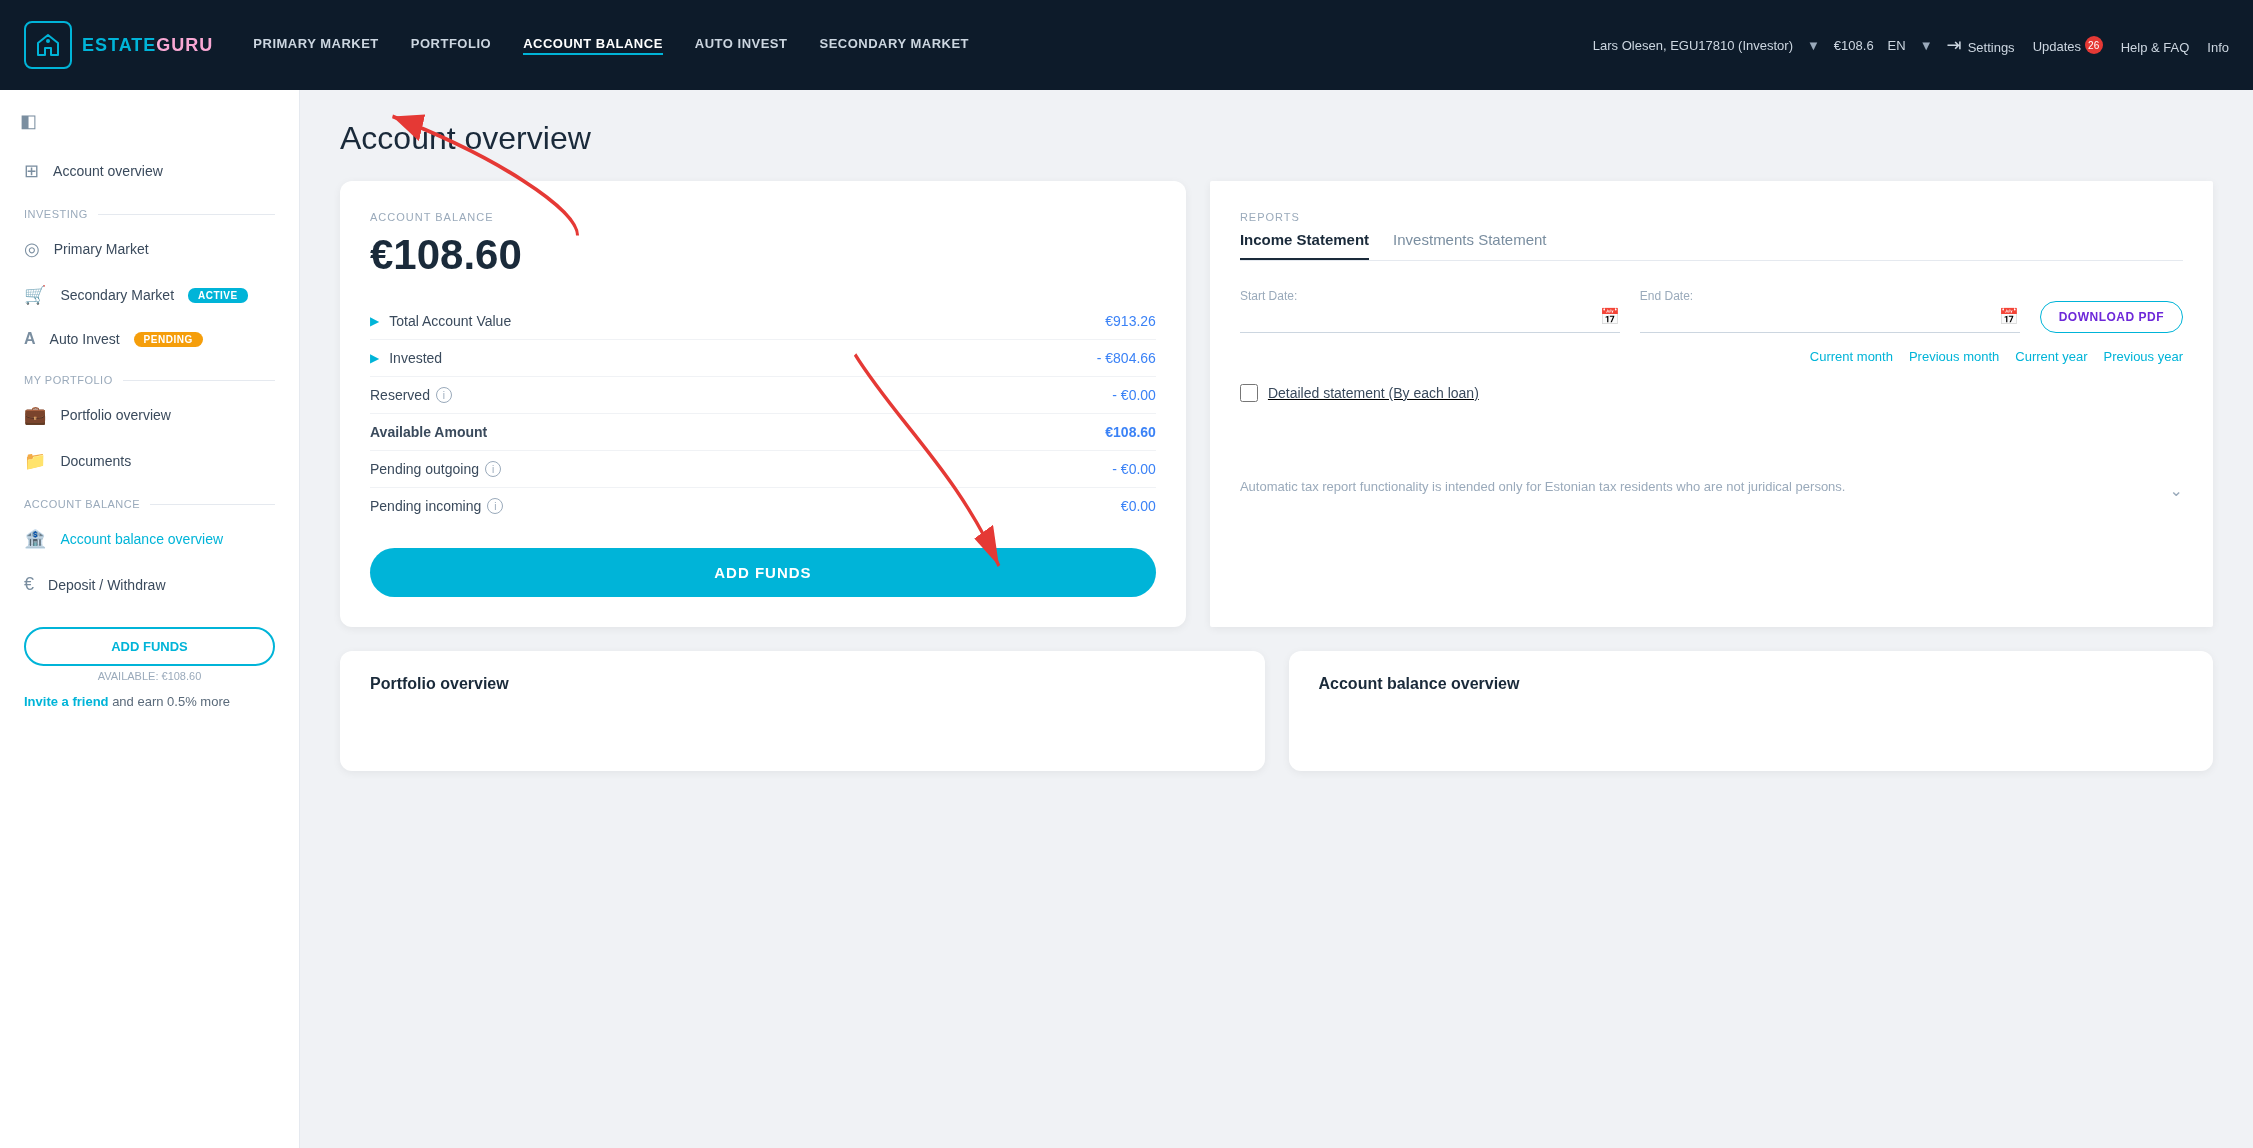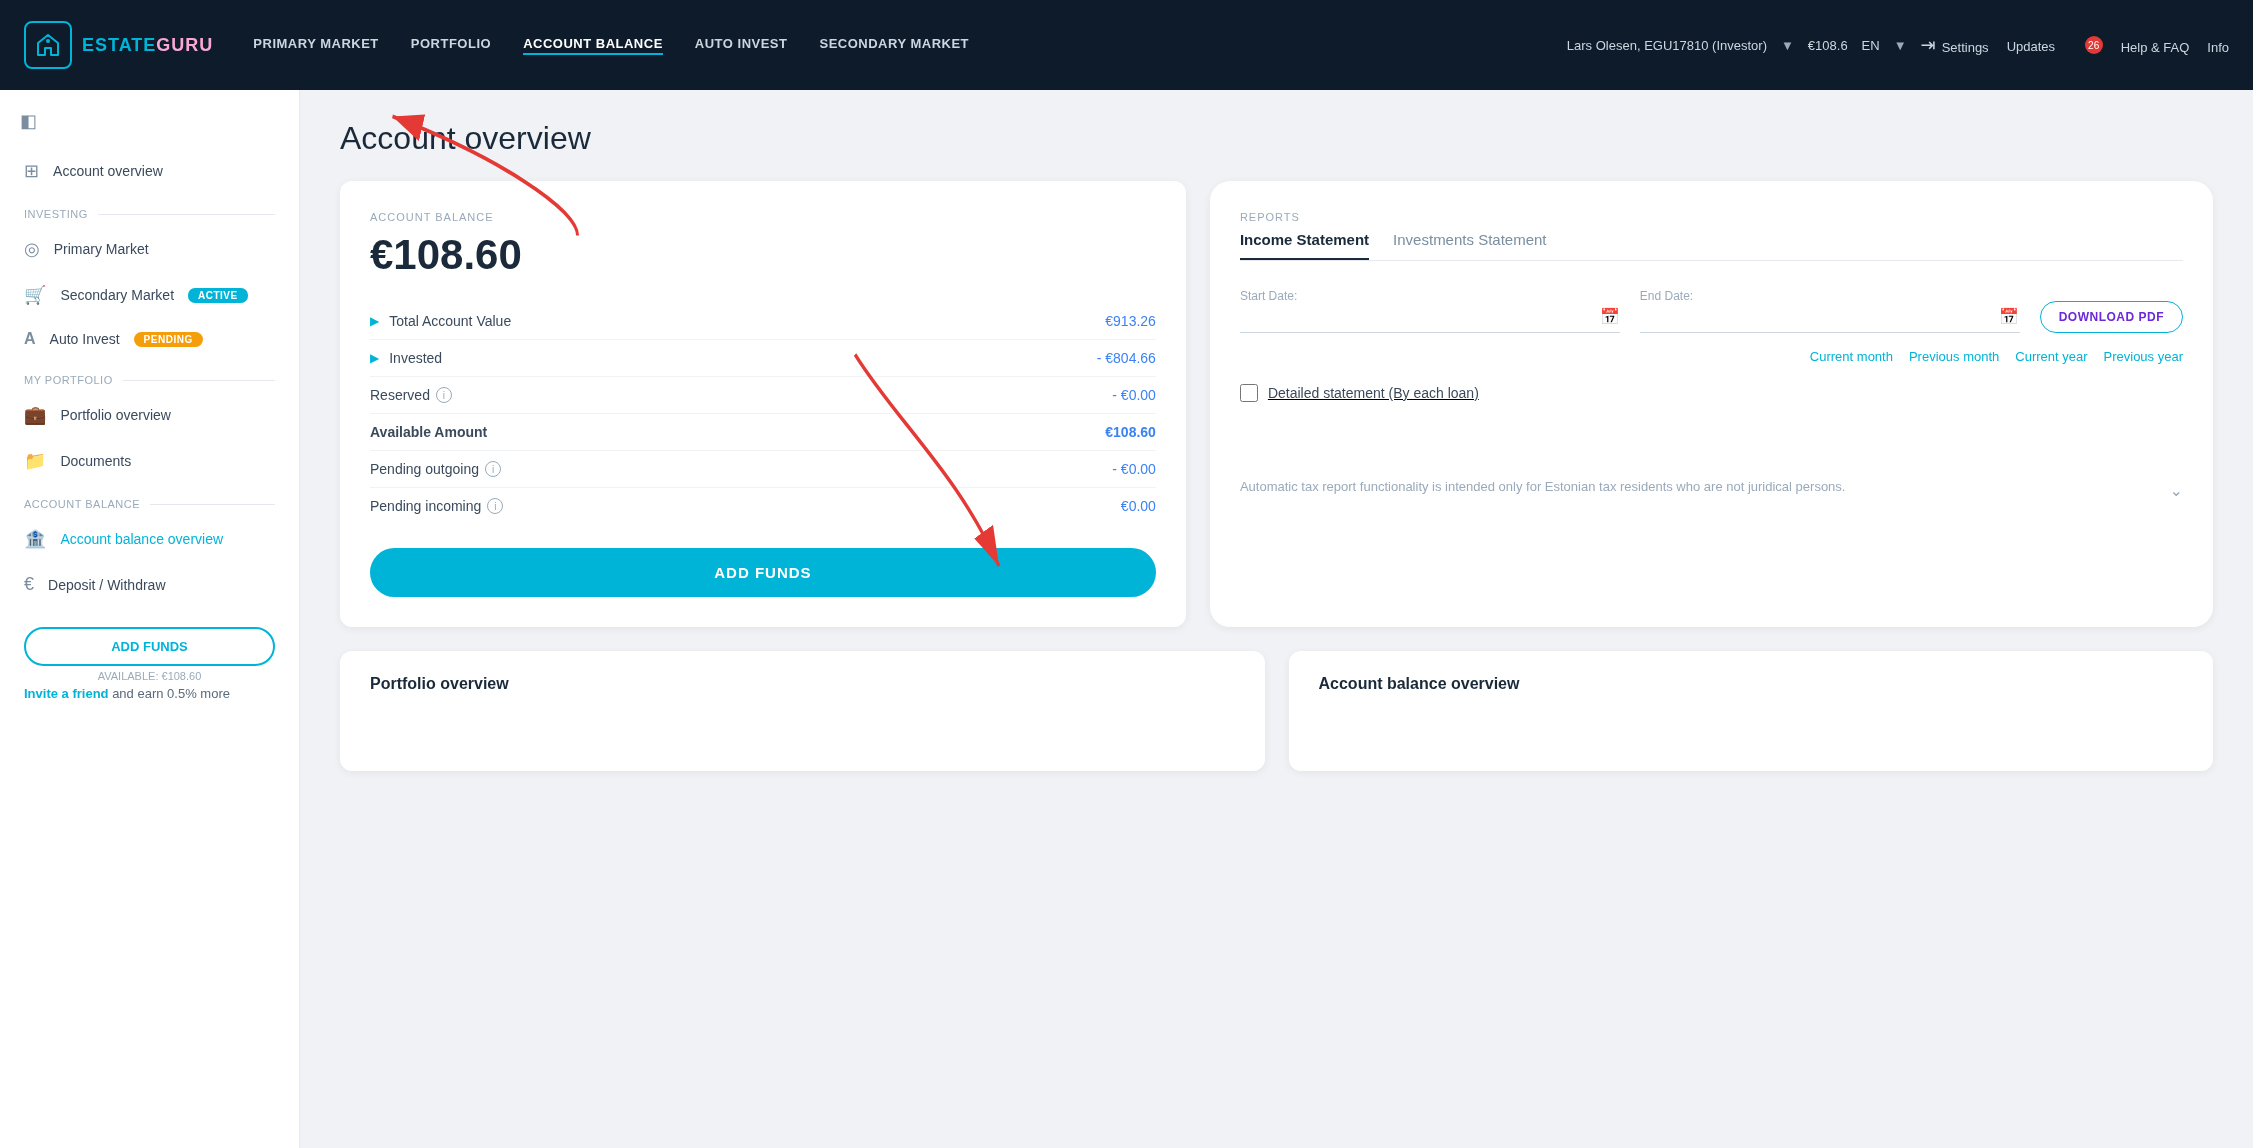--- a/index.html
+++ b/index.html
@@ -76,21 +76,20 @@
       color: white;
       border-radius: 50%;
       width: 18px;
       height: 18px;
       font-size: 10px;
       display: inline-flex;
       align-items: center;
       justify-content: center;
       position: relative;
       top: -2px;
-      margin-left: 26px;
     }
     .exit-icon { font-size: 18px; cursor: pointer; }
 
     
     .layout {
       display: flex;
       min-height: calc(100vh - 90px);
     }
 
     
@@ -156,21 +155,21 @@
       font-weight: 700;
       font-size: 13px;
       cursor: pointer;
       text-align: center;
       display: block;
     }
     .available-label {
       text-align: center;
       font-size: 11px;
       color: #9aaabb;
-      margin-bottom: 4px;
+      margin-bottom: 12px;
     }
     .invite-text {
       padding: 0 24px;
       font-size: 13px;
       color: #5a6a7a;
     }
     .invite-text a { color: #00b4d8; text-decoration: none; font-weight: 600; }
 
     
     .main-content {
@@ -253,21 +252,21 @@
       font-weight: 700;
       letter-spacing: 1px;
       cursor: pointer;
       margin-top: 24px;
       text-transform: uppercase;
     }
 
     
     .reports-card {
       background: white;
-      border-radius: 20px;
+      border-radius: 2px;
       padding: 30px;
       flex: 1.2;
       box-shadow: 0 2px 8px rgba(0,0,0,0.06);
     }
     .reports-tabs {
       display: flex;
       gap: 24px;
       border-bottom: 1px solid #e5e9ef;
       margin-bottom: 28px;
     }

